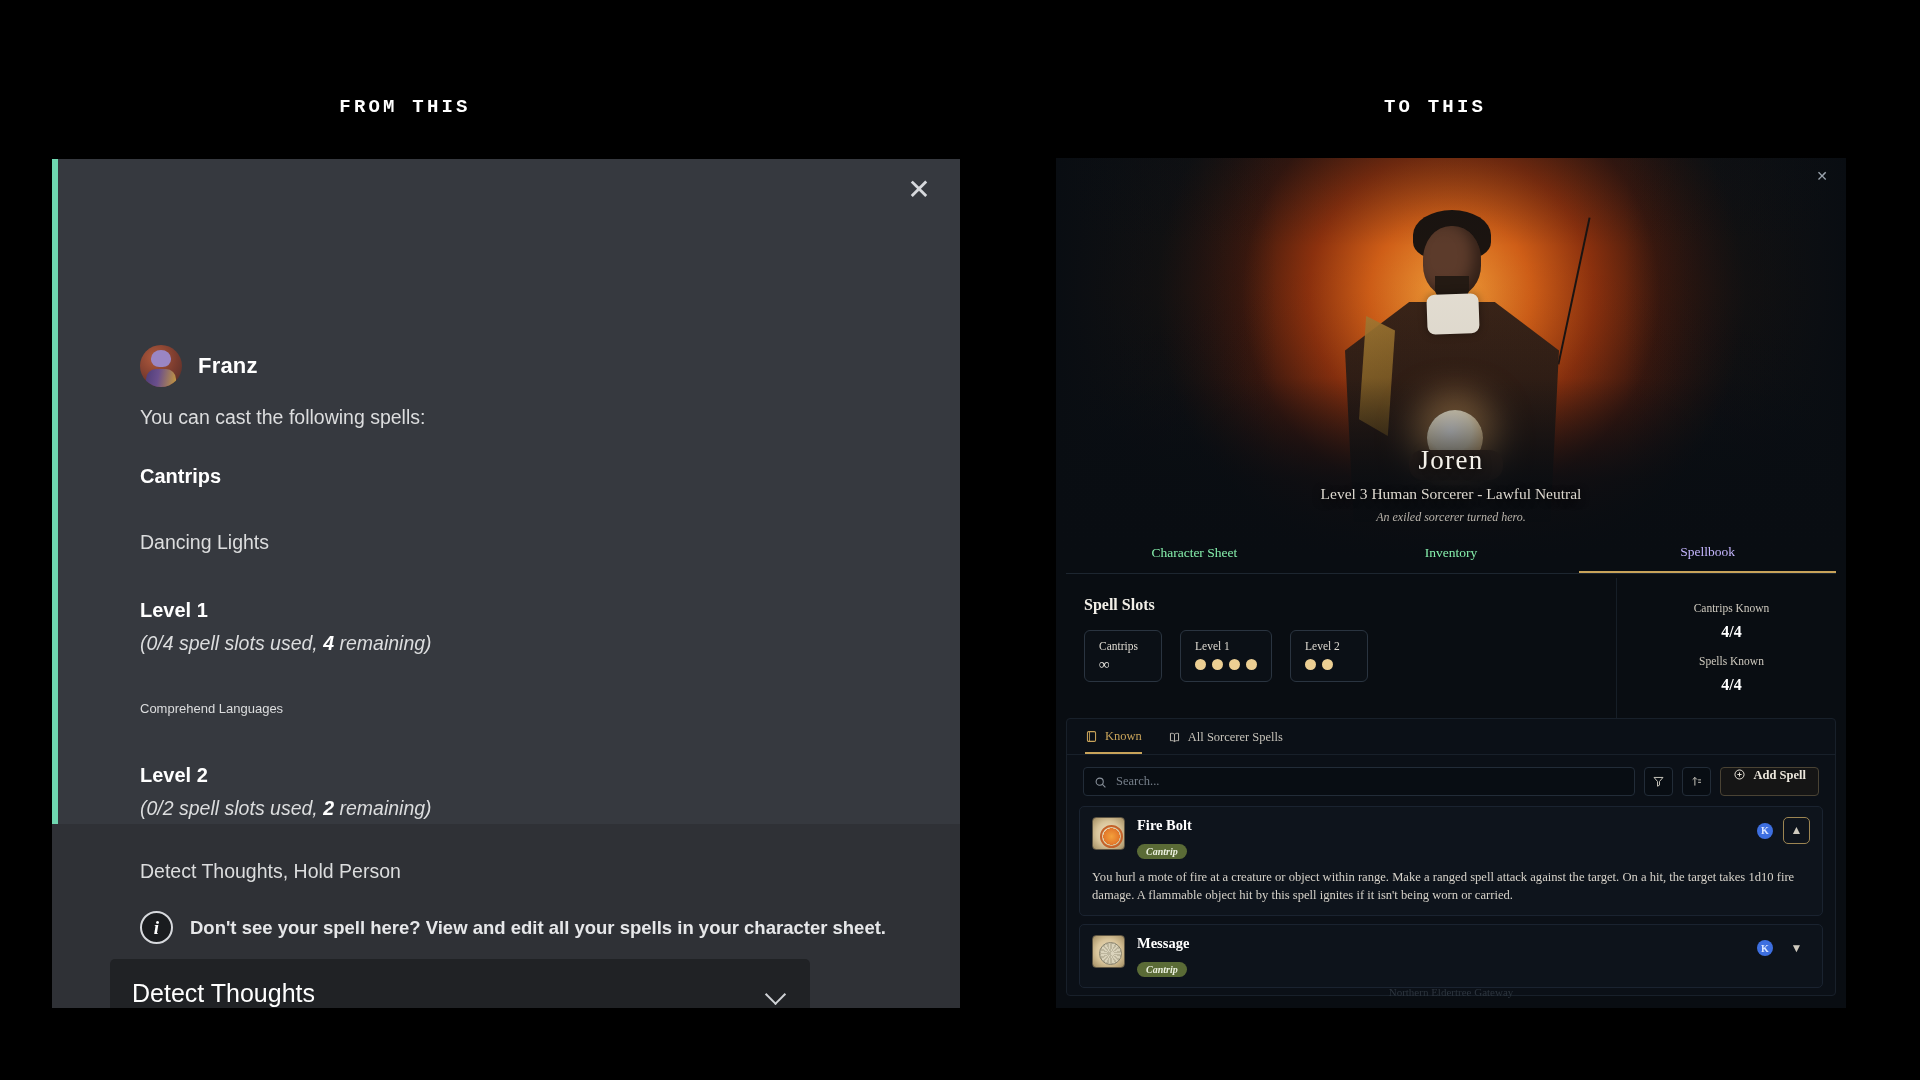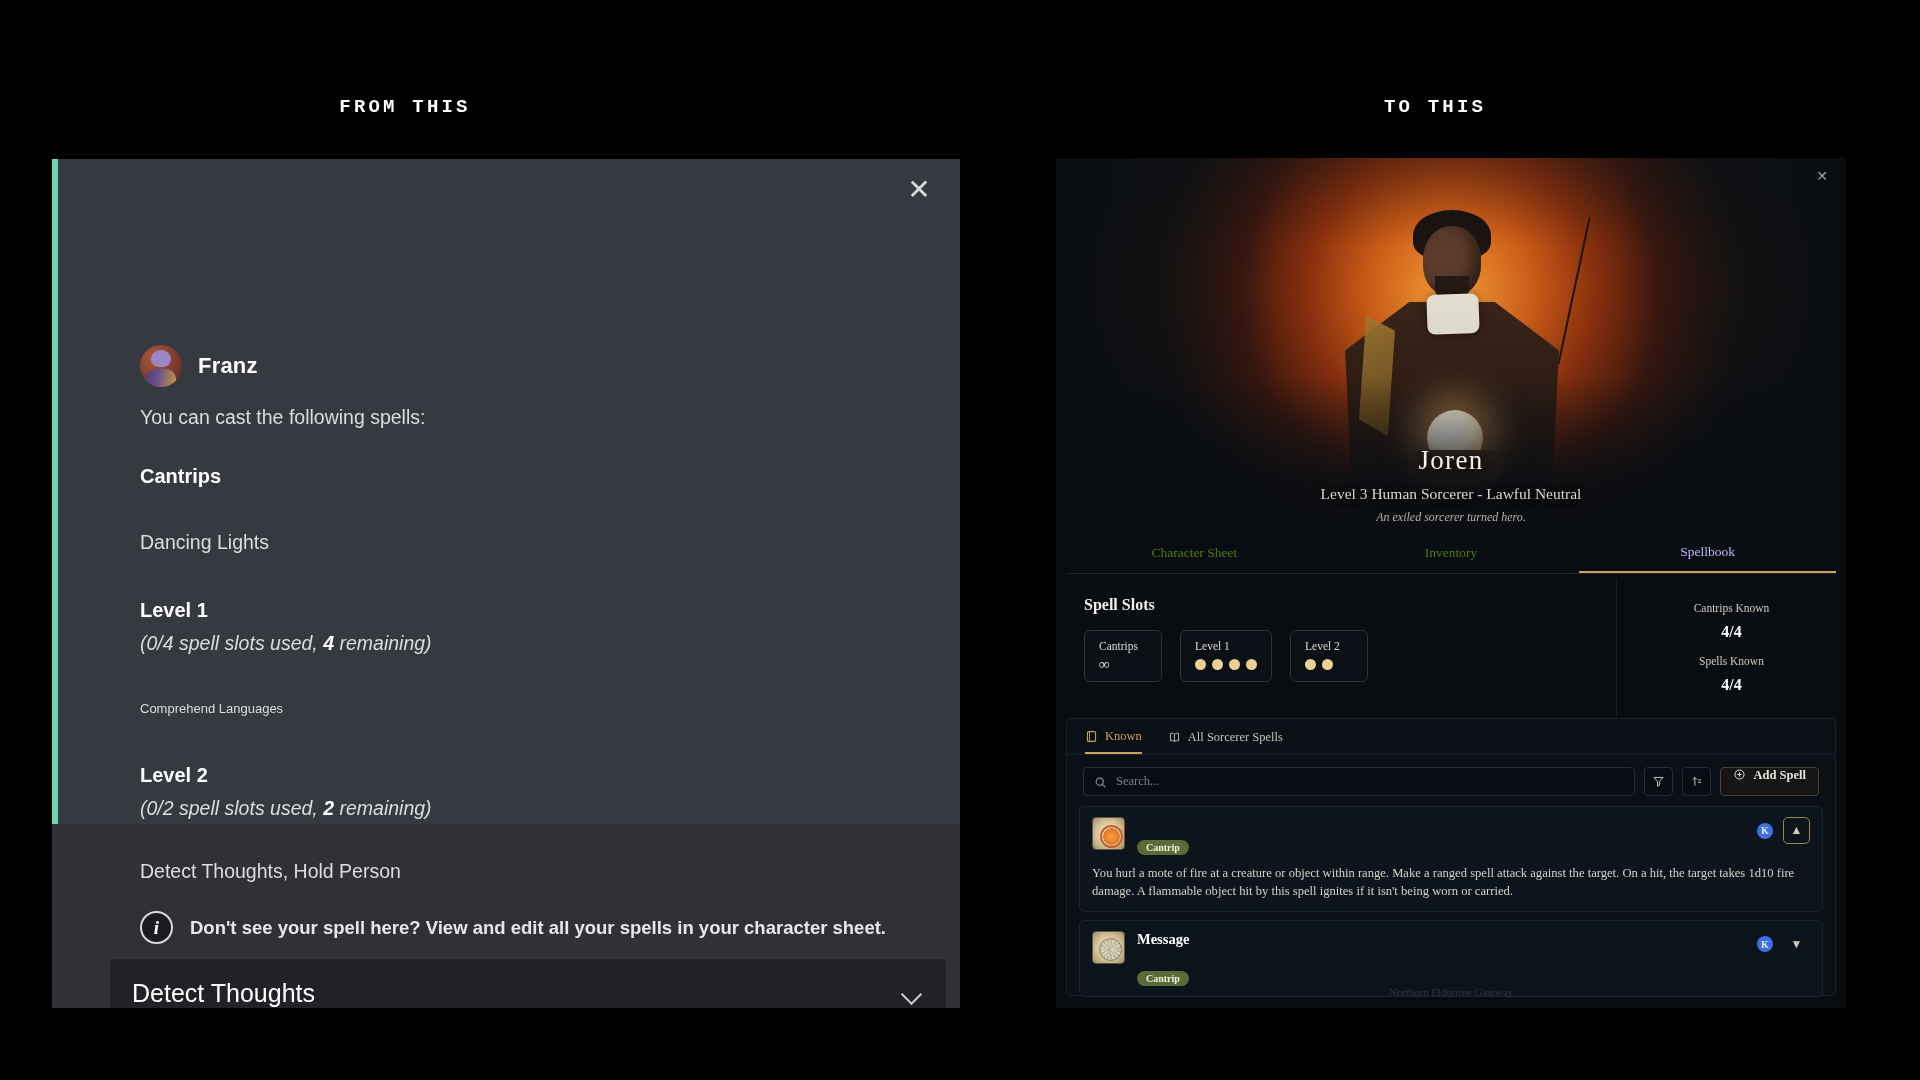--- a/index.html
+++ b/index.html
@@ -74,21 +74,21 @@
   }
   .info-icon {
     width:33px; height:33px; border-radius:50%; background:#1a1c1f;
     border:2px solid #d7d9dd; color:#ffffff; flex:none;
     display:flex; align-items:center; justify-content:center;
     font-family:"Liberation Serif",serif; font-style:italic; font-weight:700; font-size:19px;
   }
   .info-text { font-size:18.5px; font-weight:600; color:#e6e7e9; }
 
   .spell-select {
-    position:absolute; left:58px; top:800px; width:836px; height:68px;
+    position:absolute; left:58px; top:800px; width:700px; height:68px;
     background:#202225; border-radius:5px;
     display:flex; align-items:center; justify-content:space-between;
     padding:0 22px; cursor:pointer;
   }
   .spell-select-label { font-size:25px; color:#ffffff; }
   .chev { width:22px; height:22px; position:relative; }
   .chev::before {
     content:""; position:absolute; left:2px; top:5px; width:13px; height:13px;
     border-right:2.6px solid #cfd2d6; border-bottom:2.6px solid #cfd2d6;
     transform:rotate(45deg);
@@ -187,21 +187,21 @@
     color:#b9b3aa; font-size:12px; font-style:italic; z-index:3;
   }
 
   
   .tabs {
     position:absolute; left:10px; top:382px; width:770px; height:34px;
     display:flex; border-bottom:1px solid #1d2630; z-index:4;
   }
   .tab {
     flex:1; display:flex; align-items:center; justify-content:center;
-    font-size:13.5px; color:#4d7c0f; cursor:pointer; padding-bottom:8px;
+    font-size:13.5px; color:#86efac; cursor:pointer; padding-bottom:8px;
   }
   .tab.active { color:#c4b5fd; border-bottom:2px solid #c8a35a; }
 
   
   .slots-wrap {
     position:absolute; left:0; top:420px; width:790px; height:140px;
     display:flex;
   }
   .slots-left { width:560px; padding:18px 0 0 28px; }
   .slots-title { color:#f2efe8; font-size:16px; font-weight:700; margin-bottom:16px; }
@@ -274,22 +274,22 @@
   }
   .spell-icon.msg::after {
     content:""; position:absolute; left:6px; top:6px; width:21px; height:21px;
     border-radius:50%; border:1.5px solid #7d7a68;
     background:repeating-conic-gradient(#b9b39c 0deg 12deg, #d9d3bd 12deg 24deg);
     opacity:.9;
   }
   .spell-info { flex:1; }
   .spell-name { color:#ffffff; font-size:14.5px; font-weight:700; }
   .badge {
-    display:inline-block; margin-top:23px; background:#5a6b36; color:#ecf1e0;
-    font-size:10px; font-weight:700; border-radius:9px; padding:2px 9px;
+    display:inline-block; margin-top:10px; background:#5a6b36; color:#ecf1e0;
+    font-size:10px; font-weight:700; border-radius:9px; padding:2px 9px;font-style:italic;
   }
   .spell-actions { display:flex; align-items:center; gap:10px; }
   .k-badge {
     width:16px; height:16px; border-radius:50%; background:#3d6fe0; color:#dbe6ff;
     font-size:10px; font-weight:700; display:flex; align-items:center; justify-content:center;
   }
   .exp-btn {
     width:27px; height:27px; border-radius:5px; display:flex;
     align-items:center; justify-content:center; color:#cfcabe; cursor:pointer;
     font-size:12px;
@@ -473,20 +473,21 @@
               </svg>
           </span>
           <span>Add Spell</span>
         </div>
       </div>
 
       <div class="spell-row open">
         <div class="spell-head">
           <div class="spell-icon fire"></div>
           <div class="spell-info">
+            <div class="spell-name">Fire Bolt</div>
             <span class="badge">Cantrip</span>
           </div>
           <div class="spell-actions">
             <span class="k-badge">K</span>
             <span class="exp-btn bordered">▲</span>
           </div>
         </div>
         <div class="spell-desc">You hurl a mote of fire at a creature or object within range. Make a ranged spell attack against the target. On a hit, the target takes 1d10 fire damage. A flammable object hit by this spell ignites if it isn't being worn or carried.</div>
       </div>
 

